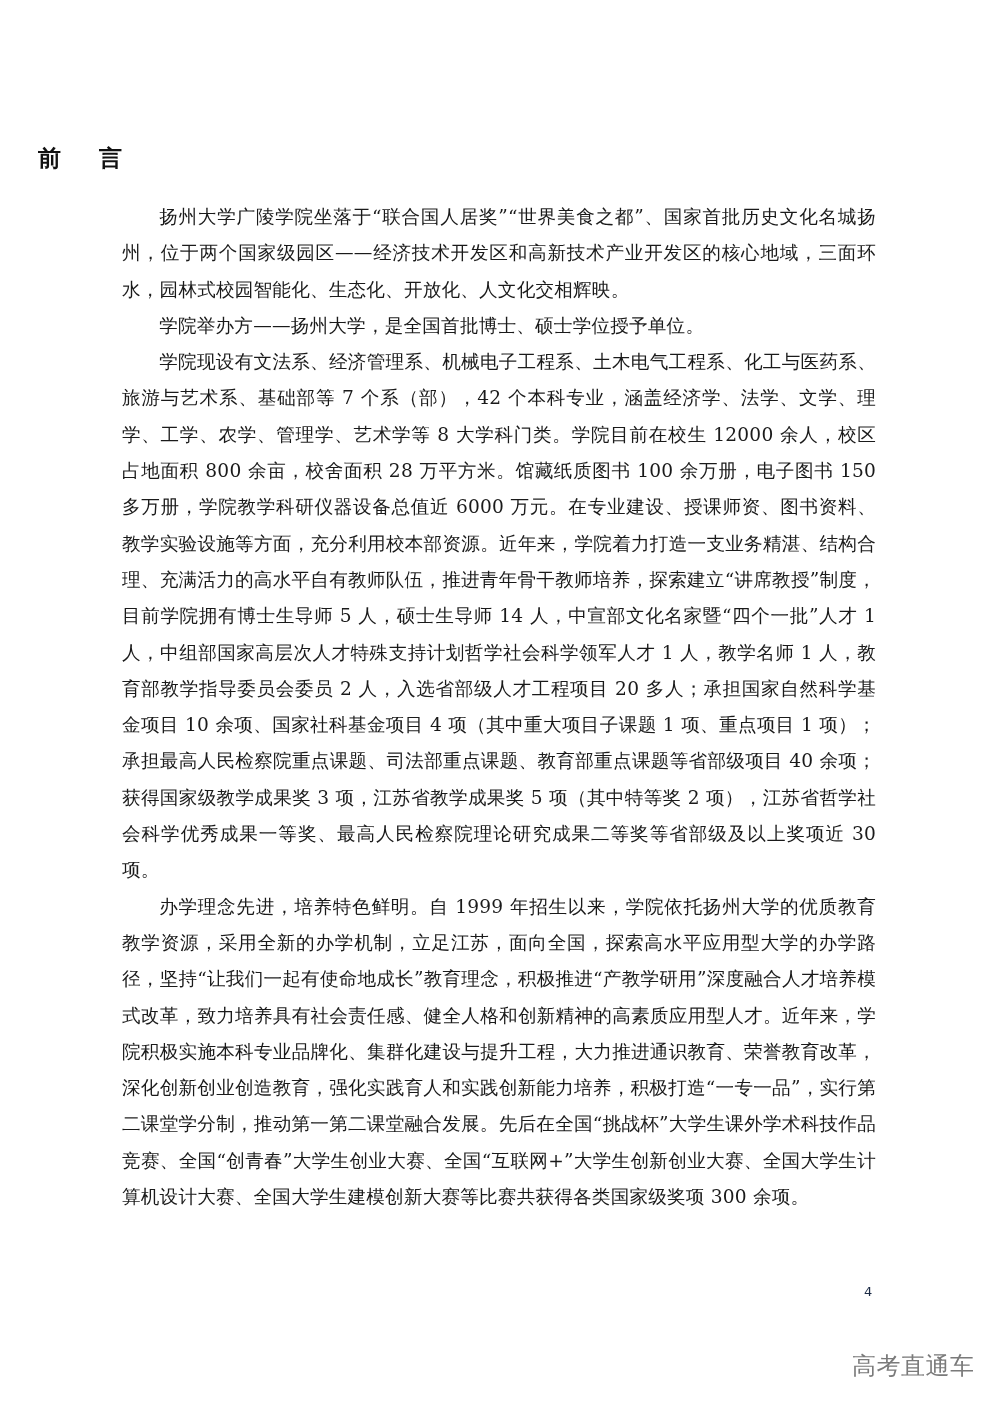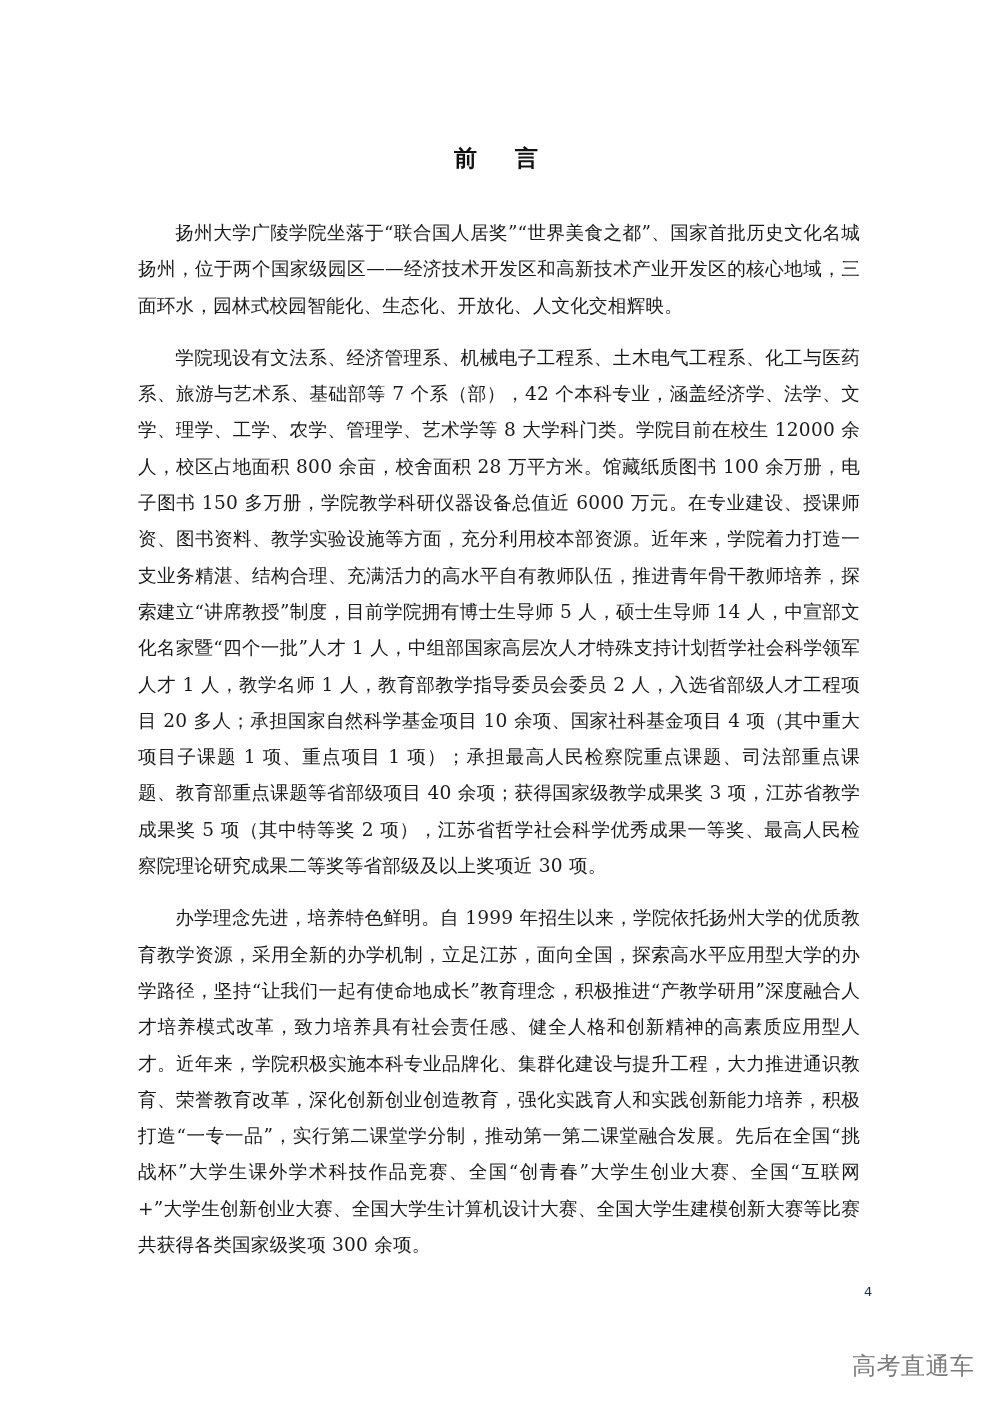--- a/index.html
+++ b/index.html
@@ -1,36 +1,37 @@
 <!DOCTYPE html>
 <html><head>
 <meta charset="utf-8">
 <style>
   html, body { margin: 0; padding: 0; background: #ffffff; }
   body { width: 992px; height: 1403px; position: relative; overflow: hidden;
          font-family: "DejaVu Serif", "Liberation Serif", serif; color: #1a1a1a; }
-  .page-title { position: absolute; top: 128px; left: 0; width: 992px; text-align: center;
+  .page-title { position: absolute; top: 128px; left: 0; width: 992px; 
                 font-family: "DejaVu Sans", "Liberation Sans", sans-serif; font-weight: bold;
                 font-size: 23px; letter-spacing: 38px; text-indent: 38px; color: #111; }
   .body-text { position: absolute; top: 199px; left: 122px; width: 754px; }
-  .para { margin: 16px; font-size: 18.6px; line-height: 36.3px; text-align: justify;
+  .para { margin: 0; font-size: 18.6px; line-height: 36.3px; text-align: justify;
           text-indent: 2em; letter-spacing: 0.2px; }
   .page-number { position: absolute; top: 1284px; left: 864px; font-size: 13px;
                  font-family: "DejaVu Sans", "Liberation Sans", sans-serif; color: #1b2a44; }
   .watermark { position: absolute; top: 1350px; left: 852px; font-size: 24px;
                font-family: "DejaVu Sans", "Liberation Sans", sans-serif; color: #7a7a7a;
                letter-spacing: 0.5px; }
 </style>
 </head>
 <body>
 
 <div>
   <h1 class="page-title">前言</h1>
 
   <div class="body-text">
     <p class="para">扬州大学广陵学院坐落于“联合国人居奖”“世界美食之都”、国家首批历史文化名城扬州，位于两个国家级园区——经济技术开发区和高新技术产业开发区的核心地域，三面环水，园林式校园智能化、生态化、开放化、人文化交相辉映。</p>
+    <p class="para">学院举办方——扬州大学，是全国首批博士、硕士学位授予单位。</p>
     <p class="para">学院现设有文法系、经济管理系、机械电子工程系、土木电气工程系、化工与医药系、旅游与艺术系、基础部等 7 个系（部），42 个本科专业，涵盖经济学、法学、文学、理学、工学、农学、管理学、艺术学等 8 大学科门类。学院目前在校生 12000 余人，校区占地面积 800 余亩，校舍面积 28 万平方米。馆藏纸质图书 100 余万册，电子图书 150 多万册，学院教学科研仪器设备总值近 6000 万元。在专业建设、授课师资、图书资料、教学实验设施等方面，充分利用校本部资源。近年来，学院着力打造一支业务精湛、结构合理、充满活力的高水平自有教师队伍，推进青年骨干教师培养，探索建立“讲席教授”制度，目前学院拥有博士生导师 5 人，硕士生导师 14 人，中宣部文化名家暨“四个一批”人才 1 人，中组部国家高层次人才特殊支持计划哲学社会科学领军人才 1 人，教学名师 1 人，教育部教学指导委员会委员 2 人，入选省部级人才工程项目 20 多人；承担国家自然科学基金项目 10 余项、国家社科基金项目 4 项（其中重大项目子课题 1 项、重点项目 1 项）；承担最高人民检察院重点课题、司法部重点课题、教育部重点课题等省部级项目 40 余项；获得国家级教学成果奖 3 项，江苏省教学成果奖 5 项（其中特等奖 2 项），江苏省哲学社会科学优秀成果一等奖、最高人民检察院理论研究成果二等奖等省部级及以上奖项近 30 项。</p>
     <p class="para">办学理念先进，培养特色鲜明。自 1999 年招生以来，学院依托扬州大学的优质教育教学资源，采用全新的办学机制，立足江苏，面向全国，探索高水平应用型大学的办学路径，坚持“让我们一起有使命地成长”教育理念，积极推进“产教学研用”深度融合人才培养模式改革，致力培养具有社会责任感、健全人格和创新精神的高素质应用型人才。近年来，学院积极实施本科专业品牌化、集群化建设与提升工程，大力推进通识教育、荣誉教育改革，深化创新创业创造教育，强化实践育人和实践创新能力培养，积极打造“一专一品”，实行第二课堂学分制，推动第一第二课堂融合发展。先后在全国“挑战杯”大学生课外学术科技作品竞赛、全国“创青春”大学生创业大赛、全国“互联网+”大学生创新创业大赛、全国大学生计算机设计大赛、全国大学生建模创新大赛等比赛共获得各类国家级奖项 300 余项。</p>
   </div>
 
   <div class="page-number">4</div>
   <div class="watermark">高考直通车</div>
 </div>
 
 </body></html>

